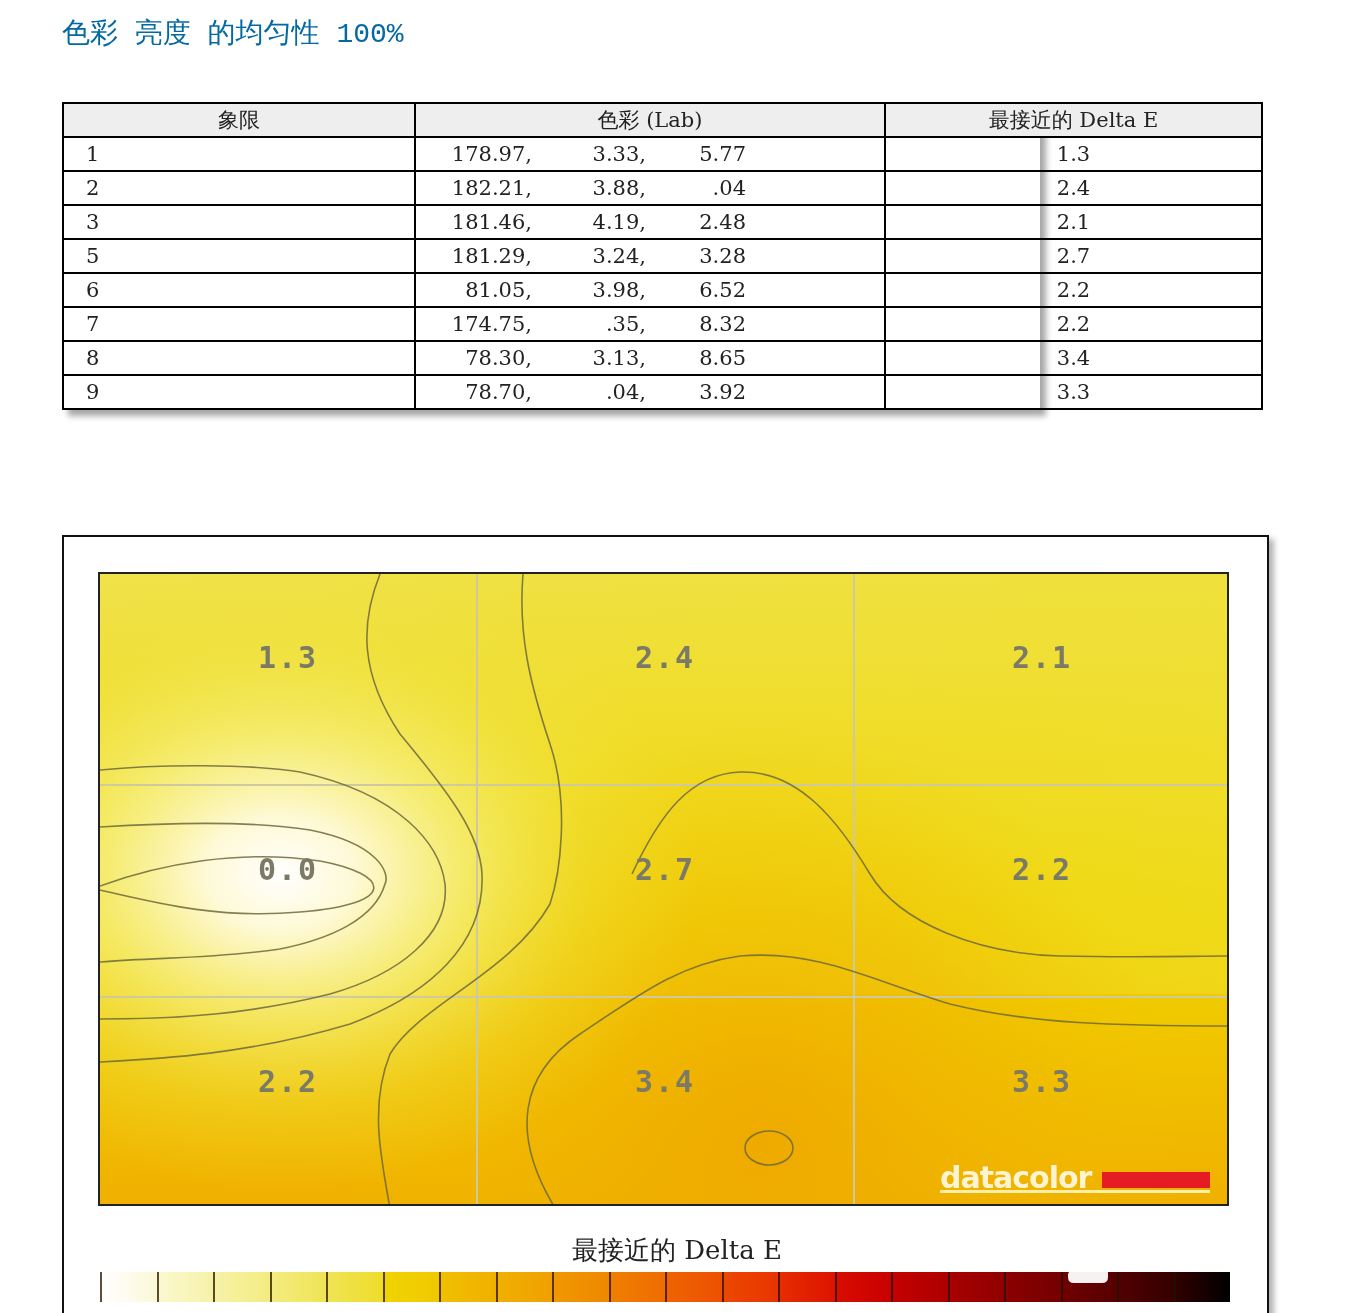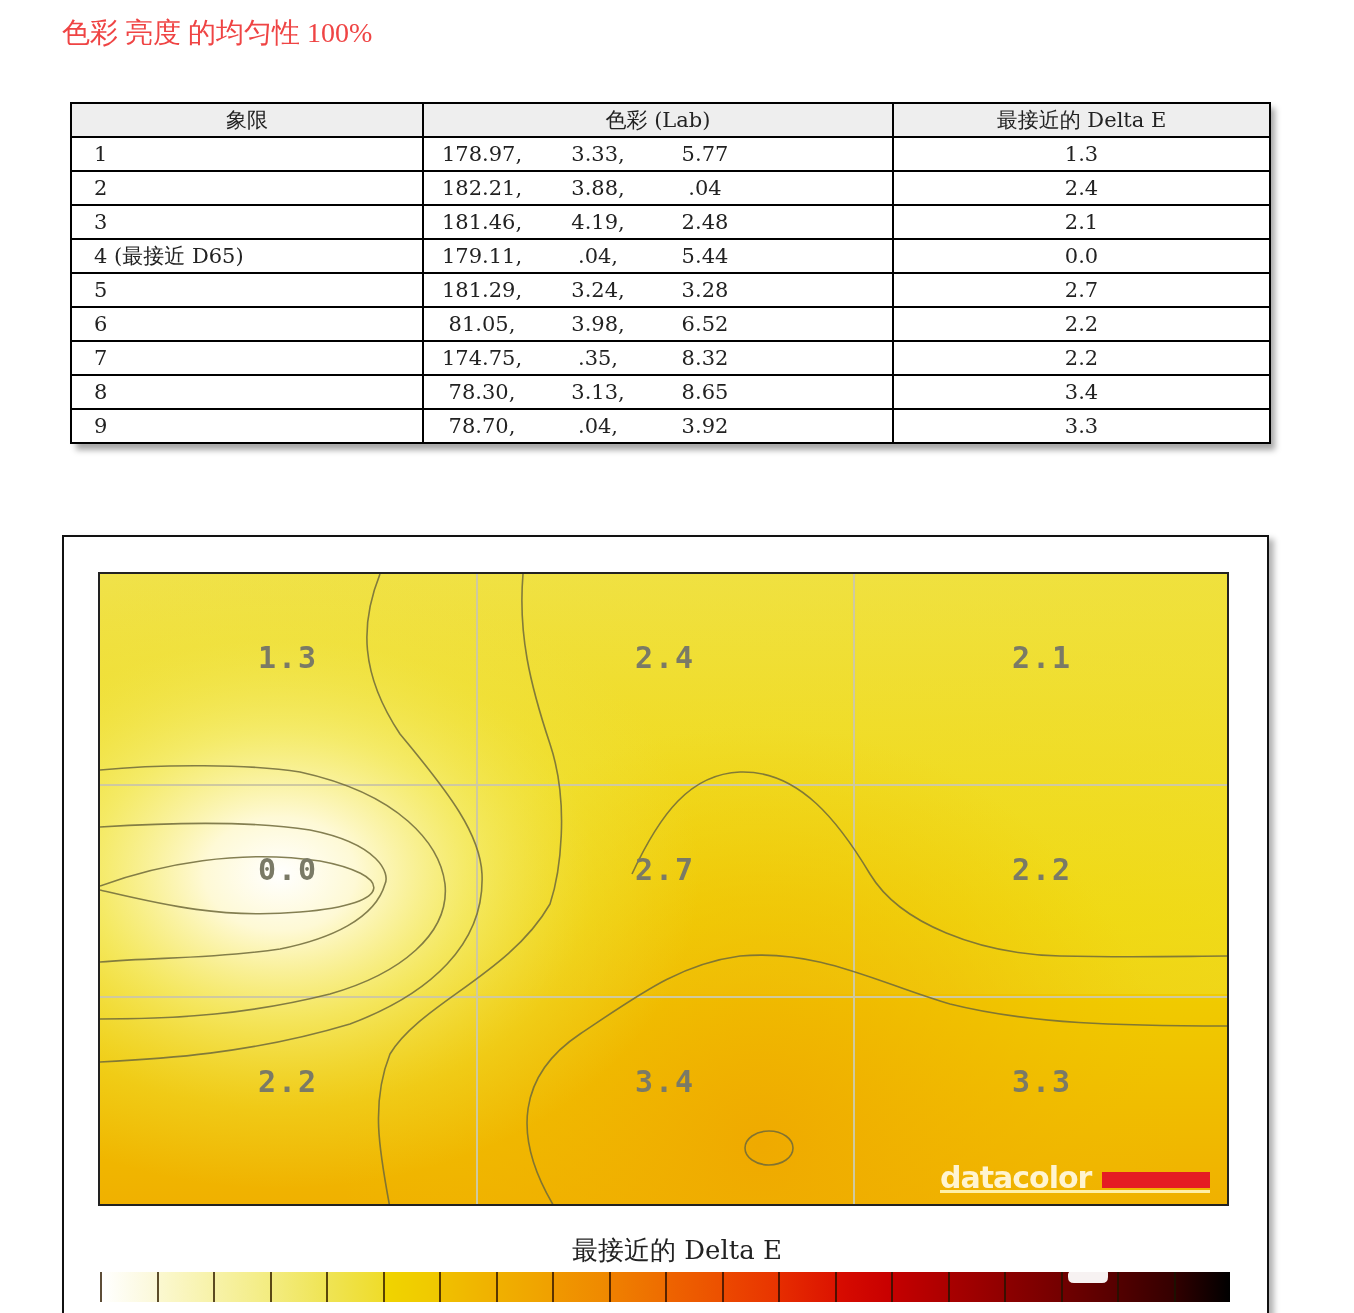--- a/index.html
+++ b/index.html
@@ -1,24 +1,24 @@
 <!DOCTYPE html>
 <html><head>
   <meta charset="utf-8">
   <style>
     html, body { margin: 0; padding: 0; background: #ffffff; }
     body { width: 1354px; height: 1313px; position: relative; overflow: hidden; font-family: "DejaVu Sans", "Liberation Sans", sans-serif; }
-    .title { position: absolute; left: 62px; top: 14px; font-size: 28px; color: #ef4444; font-family: Liberation Serif, serif; letter-spacing: 0px; }
-    .tbl-wrap { position: absolute; left: 70px; top: 102px; width: 1199px; box-shadow: 6px 6px 6px rgba(0,0,0,0.35); }
+    .title { position: absolute; left: 62px; top: 14px; font-size: 28px; color: #0369a1; font-family: Liberation Mono, monospace; letter-spacing: 0px; }
+    .tbl-wrap { position: absolute; left: 62px; top: 102px; width: 978px; box-shadow: 6px 6px 6px rgba(0,0,0,0.35); }
     table.lab { border-collapse: collapse; width: 1199px; font-family: "DejaVu Serif", "Liberation Serif", serif; font-size: 21px; color: #222; table-layout: fixed; }
     table.lab th, table.lab td { border: 2px solid #000; height: 32px; padding: 0; }
     table.lab th { background: #eeeeee; font-weight: normal; text-align: center; }
     table.lab td.q { padding-left: 22px; text-align: left; }
     table.lab td.lab-cell { position: relative; }
-    .lab-v { position: absolute; top: 50%; transform: translateY(-50%); text-align: center; }
+    .lab-v { position: absolute; top: 50%; transform: translateY(-50%); text-align: right; }
     .lab-v.l { left: 0; width: 116px; }
     .lab-v.a { left: 118px; width: 112px; }
     .lab-v.b { left: 232px; width: 98px; }
     table.lab td.de { text-align: center; }
     .chart-frame { position: absolute; left: 62px; top: 535px; width: 1203px; height: 800px; border: 2px solid #111; border-bottom: none; background: #fff; box-shadow: 5px 4px 6px rgba(0,0,0,0.3); }
     .heatmap { position: absolute; left: 98px; top: 572px; width: 1131px; height: 634px; border: 2px solid #222; box-sizing: border-box; overflow: hidden; }
     .heatmap svg { position: absolute; left: 0; top: 0; }
     .cell-label { position: absolute; font-family: "DejaVu Sans Mono", "Liberation Mono", monospace; font-weight: bold; font-size: 30px; color: #7a7a66; width: 120px; text-align: center; letter-spacing: 2px; }
     .logo { position: absolute; left: 840px; top: 586px; font-family: "DejaVu Sans", sans-serif; font-weight: bold; font-size: 30px; color: #fff4d0; letter-spacing: -1px; }
     .logo-bar { position: absolute; left: 1002px; top: 598px; width: 108px; height: 16px; background: #e51c23; }
@@ -68,29 +68,20 @@
         <td class="de">2.4</td>
       </tr>
       <tr>
         <td class="q">3</td>
         <td class="lab-cell">
             <span class="lab-v l">181.46,</span>
             <span class="lab-v a">4.19,</span>
             <span class="lab-v b">2.48</span>
           </td>
         <td class="de">2.1</td>
-      </tr>
-      <tr>
-        <td class="q">4 (最接近 D65)</td>
-        <td class="lab-cell">
-            <span class="lab-v l">179.11,</span>
-            <span class="lab-v a">.04,</span>
-            <span class="lab-v b">5.44</span>
-          </td>
-        <td class="de">0.0</td>
       </tr>
       <tr>
         <td class="q">5</td>
         <td class="lab-cell">
             <span class="lab-v l">181.29,</span>
             <span class="lab-v a">3.24,</span>
             <span class="lab-v b">3.28</span>
           </td>
         <td class="de">2.7</td>
       </tr>

